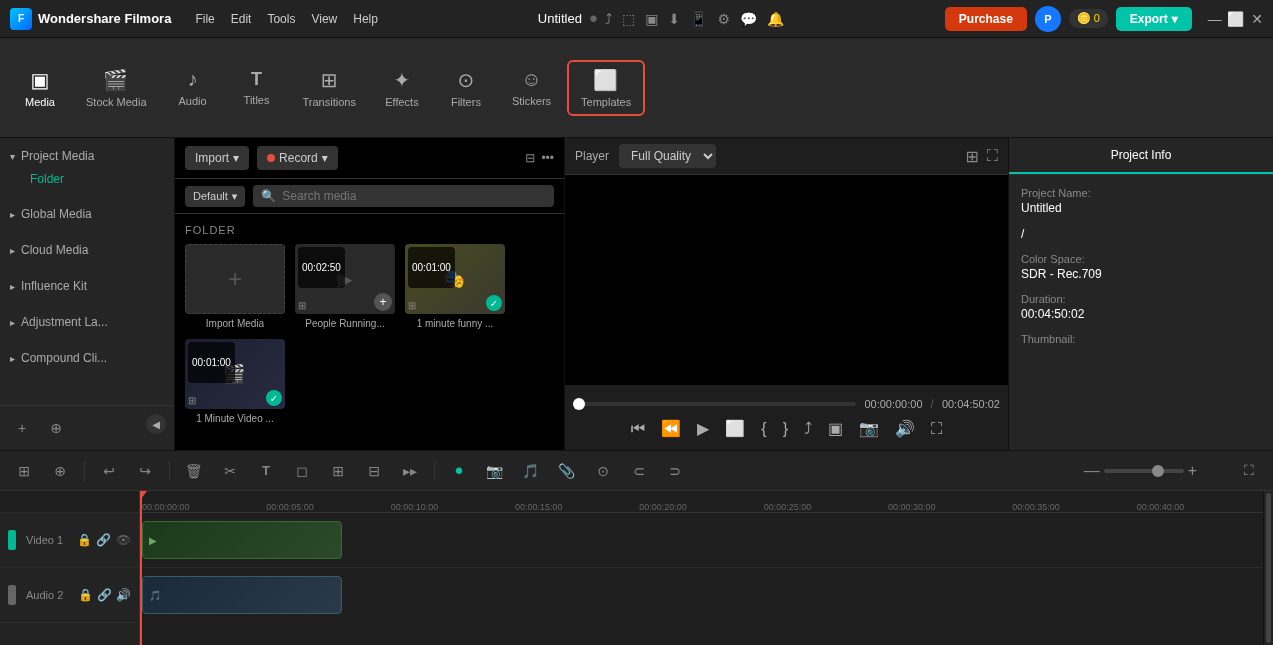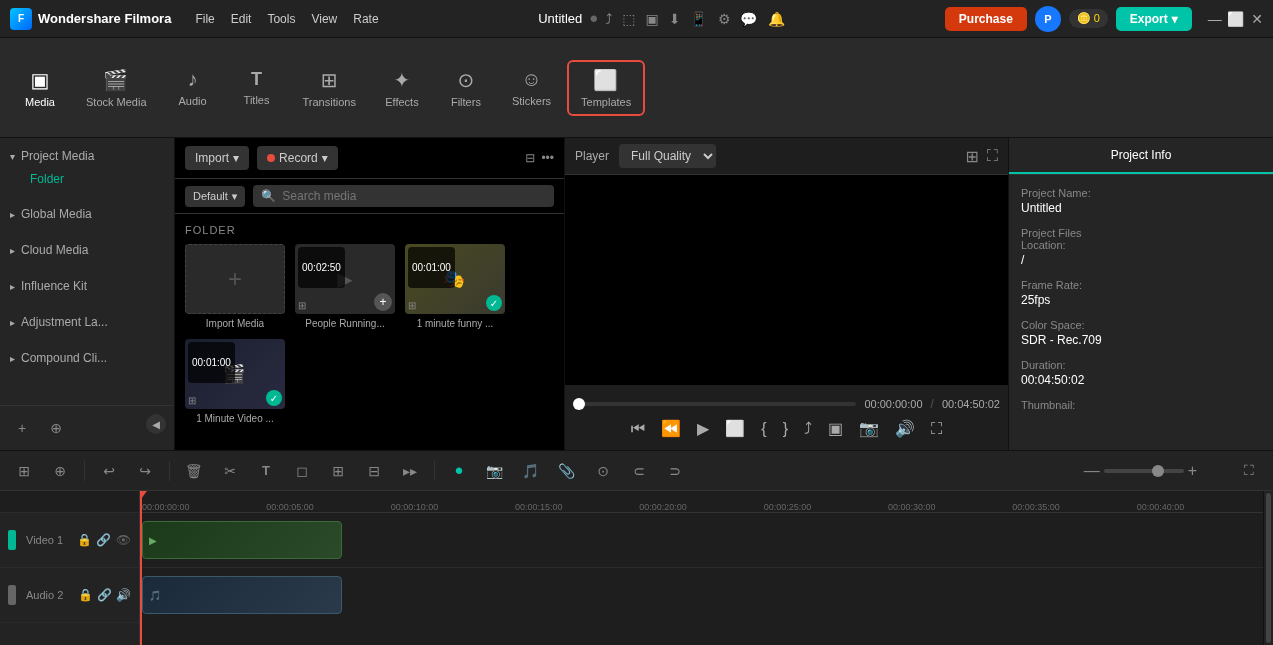--- a/index.html
+++ b/index.html
@@ -132,21 +132,21 @@
     <div class="logo-icon">
       <span>F</span>
     </div>
     <span>Wondershare Filmora</span>
   </div>
   <div class="menu-items">
     <span class="menu-item">File</span>
     <span class="menu-item">Edit</span>
     <span class="menu-item">Tools</span>
     <span class="menu-item">View</span>
-    <span class="menu-item">Rate</span>
+    <span class="menu-item">Help</span>
   </div>
   <div class="title-center">
     <span style="color:#fff;font-size:13px;">Untitled</span>
     <span style="color:#666;font-size:14px;">⏺</span>
     <div class="title-icons">
       <span style="font-size:14px;color:#888;cursor:pointer;">⤴</span>
       <span style="font-size:14px;color:#888;cursor:pointer;">⬚</span>
       <span style="font-size:14px;color:#888;cursor:pointer;">▣</span>
       <span style="font-size:14px;color:#888;cursor:pointer;">⬇</span>
       <span style="font-size:14px;color:#888;cursor:pointer;">📱</span>
@@ -372,26 +372,21 @@
   <div id="right-panel">
     <div id="right-tabs">
       <div class="right-tab active">Project Info</div>
     </div>
     <div class="project-info">
       <div class="info-row">
         <span class="info-label">Project Name:</span>
         <span class="info-value">Untitled</span>
       </div>
       <div class="info-row">
-        <span class="info-label">Project Files<br>Location:</span>
         <span class="info-value">/</span>
-      </div>
-      <div class="info-row">
-        <span class="info-label">Frame Rate:</span>
-        <span class="info-value">25fps</span>
       </div>
       <div class="info-row">
         <span class="info-label">Color Space:</span>
         <span class="info-value">SDR - Rec.709</span>
       </div>
       <div class="info-row">
         <span class="info-label">Duration:</span>
         <span class="info-value">00:04:50:02</span>
       </div>
       <div class="thumbnail-section">

